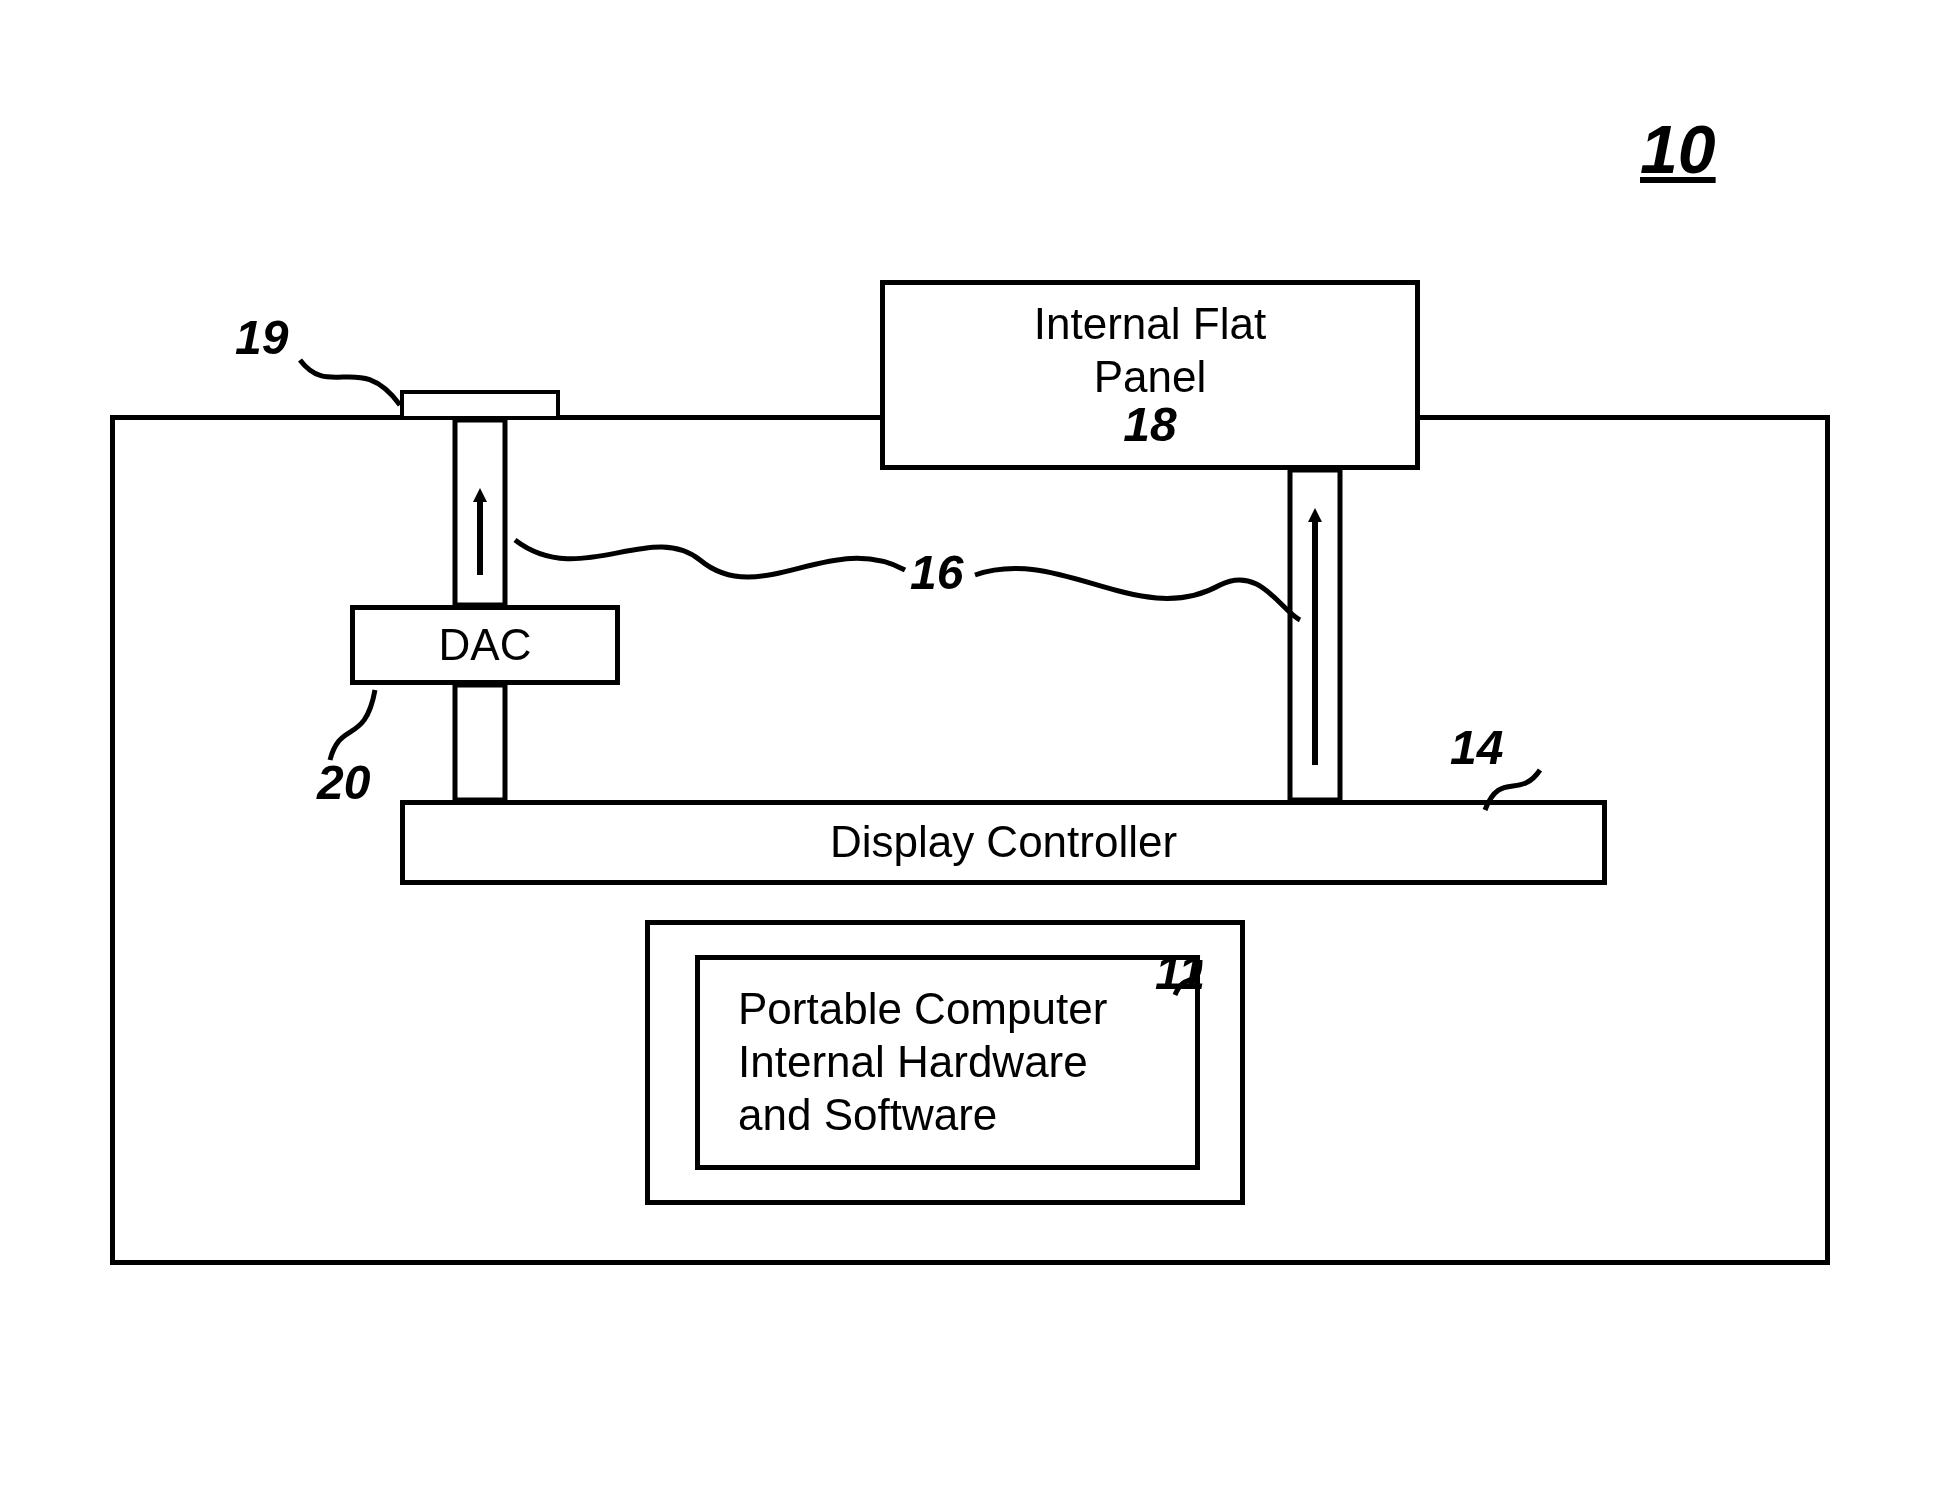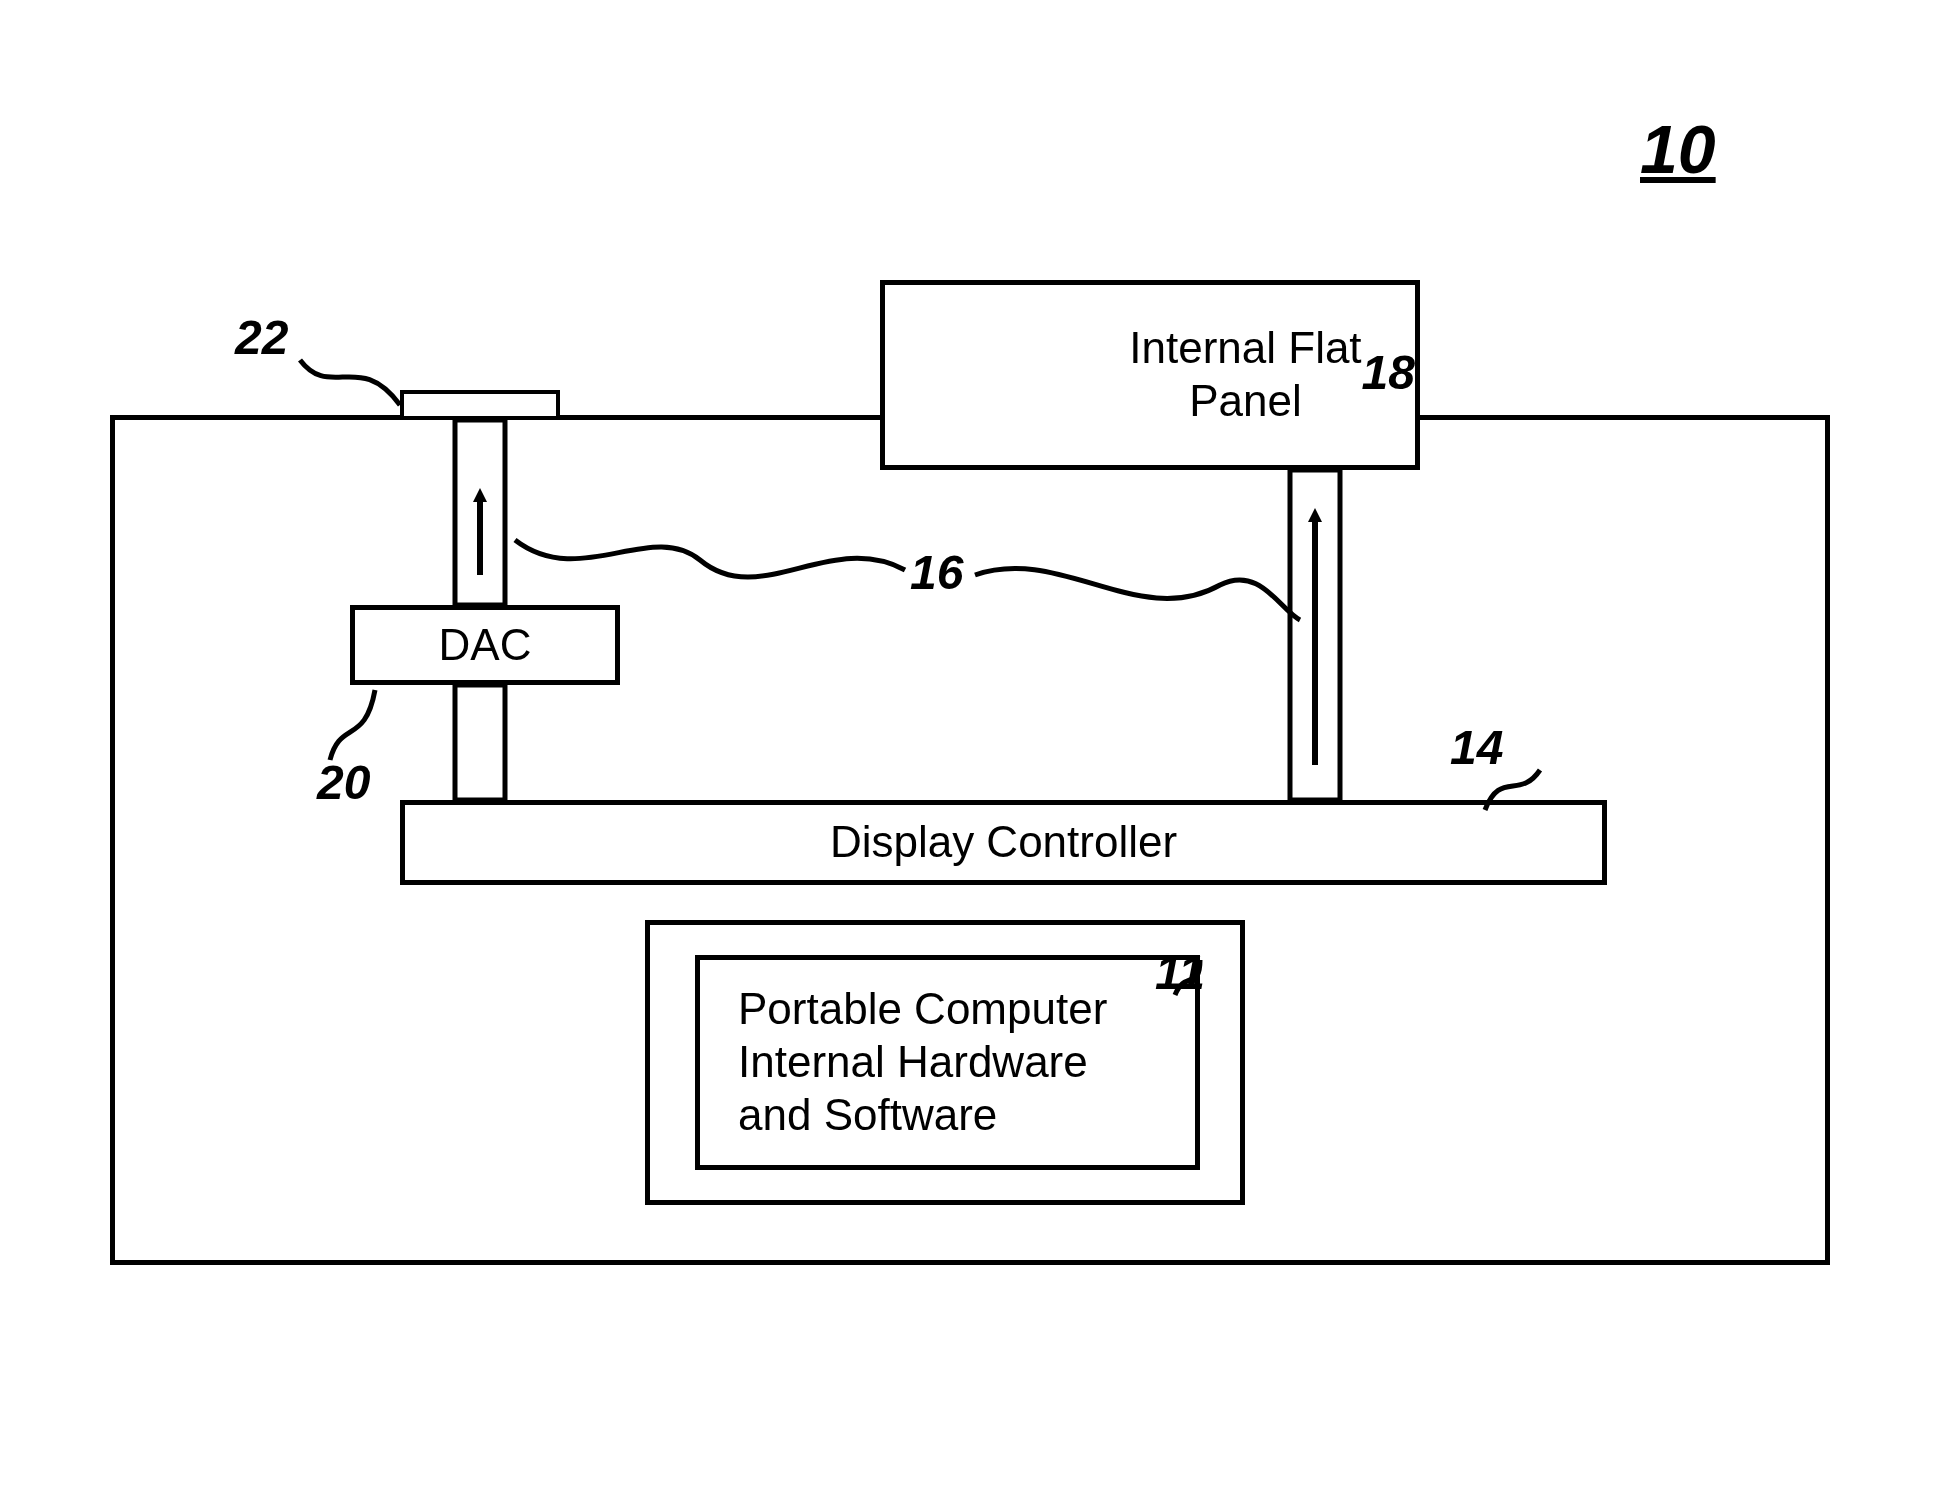--- a/index.html
+++ b/index.html
@@ -69,23 +69,23 @@
 
 <div class="stage">
 
   <div class="ref-big" style="left:1640px; top:110px;">10</div>
 
   <div class="box-outline" style="left:110px; top:415px; width:1720px; height:850px;"></div>
 
 
   <div class="box-outline" style="left:400px; top:390px; width:160px; height:30px; border-width:4px;"></div>
 
-  <div class="ref" style="left:235px; top:310px;">22</div>
+  <div class="ref" style="left:235px; top:310px;">19</div>
 
-  <div class="box-outline center-text" style="left:880px; top:280px; width:540px; height:190px; flex-direction:row;justify-content:flex-end;">
+  <div class="box-outline center-text" style="left:880px; top:280px; width:540px; height:190px; flex-direction:column;">
     <div class="label" style="position:static; font-size:44px;">Internal Flat
 Panel</div>
     <div class="ref" style="position:static; font-size:48px; margin-top:-6px;">18</div>
   </div>
 
   <div class="box-outline center-text" style="left:350px; top:605px; width:270px; height:80px;">
     <span class="label" style="position:static;">DAC</span>
   </div>
 
   <div class="ref" style="left:278px; top:755px;margin-left:39px;">20</div>

